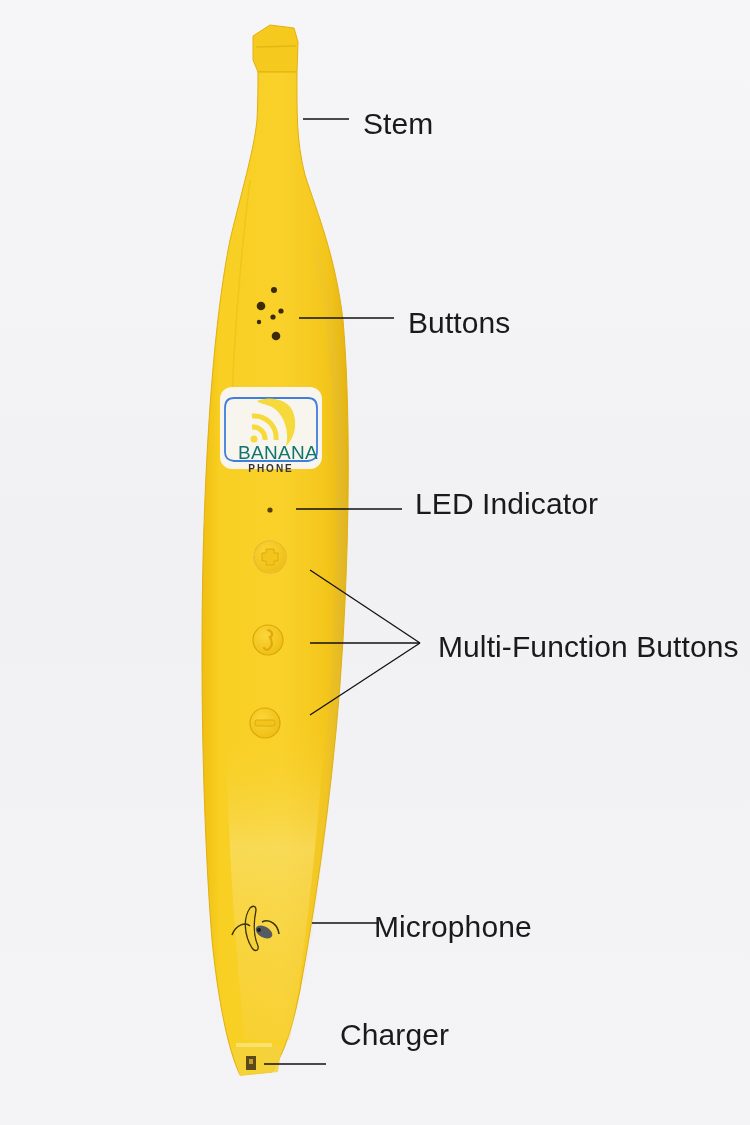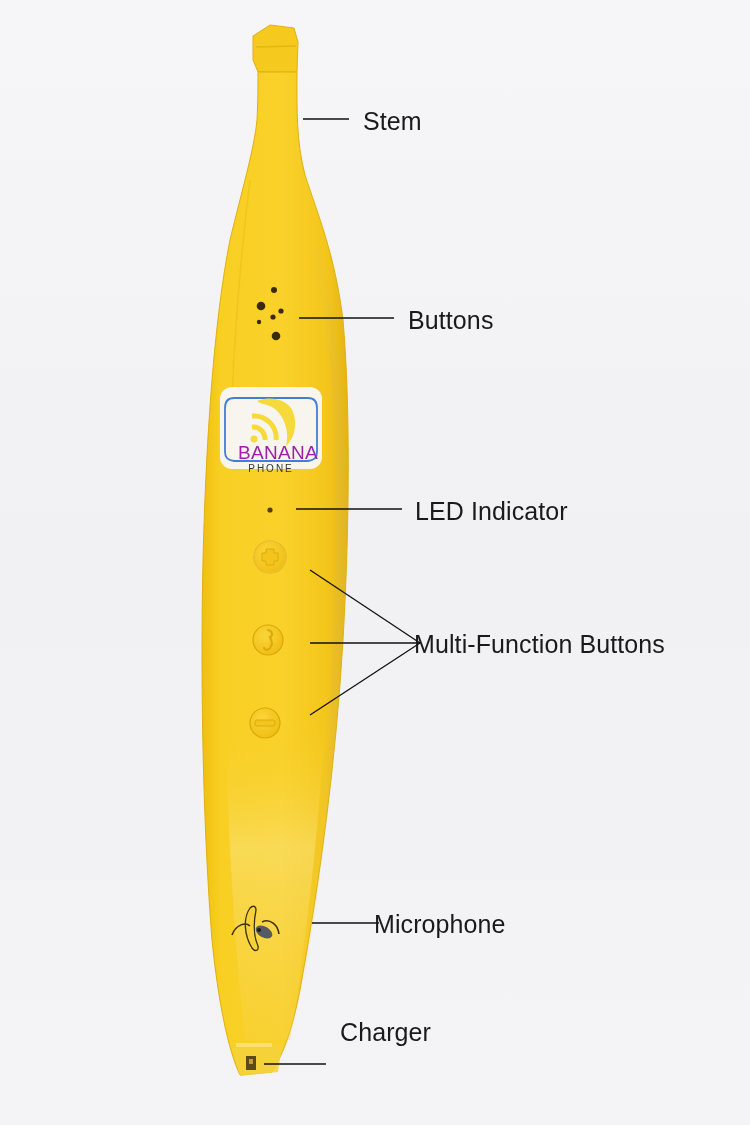--- a/index.html
+++ b/index.html
@@ -1,19 +1,19 @@
 <!DOCTYPE html>
 <html><head>
 <meta charset="utf-8">
 <style>
   html, body { margin:0; padding:0; }
   body { width:750px; height:1125px; overflow:hidden; background:#f2f1f4; position:relative; font-family:"Liberation Sans", sans-serif; }
   #bg { position:absolute; left:0; top:0; width:750px; height:1125px; background:linear-gradient(180deg,#f6f5f8 0%,#f1f0f3 50%,#f4f3f5 100%); }
   svg.device { position:absolute; left:0; top:0; }
-  .label { position:absolute; font-size:25px; color:#1a1a1a; white-space:nowrap; line-height:1; letter-spacing:0.1px;text-align:right; }
+  .label { position:absolute; font-size:30px; color:#1a1a1a; white-space:nowrap; line-height:1; letter-spacing:0.1px;text-align:right; }
 </style>
 </head>
 <body>
 
 <div id="bg"></div>
 
 <svg class="device" width="750" height="1125" viewBox="0 0 750 1125">
   <defs>
     <linearGradient id="bodyGrad" x1="0" y1="0" x2="1" y2="0">
       <stop offset="0" stop-color="#f0be12"></stop>
@@ -117,19 +117,19 @@
     <line x1="310" y1="570" x2="420" y2="643"></line>
     <line x1="310" y1="643" x2="420" y2="643"></line>
     <line x1="310" y1="715" x2="420" y2="643"></line>
     <line x1="312" y1="923" x2="379" y2="923"></line>
     <line x1="264" y1="1064" x2="326" y2="1064"></line>
   </g>
 </svg>
 
 <div class="label" style="left:363px;top:109px;">Stem</div>
 <div class="label" style="left:408px;top:308px;">Buttons</div>
-<div class="label" style="left:415px;top:499px;">LED Indicator</div>
-<div class="label" style="left:414px;top:632px;">Multi-Function Buttons</div>
+<div class="label" style="left:415px;top:489px;">LED Indicator</div>
+<div class="label" style="left:438px;top:632px;">Multi-Function Buttons</div>
 <div class="label" style="left:374px;top:912px;">Microphone</div>
 <div class="label" style="left:340px;top:1020px;">Charger</div>
 
-<div style="position:absolute;left:221px;top:443px;width:114px;text-align:center;font-size:19px;color:#a21caf;letter-spacing:0.3px;line-height:1;">BANANA</div>
-<div style="position:absolute;left:221px;top:464px;width:100px;text-align:center;font-size:10px;font-weight:normal;color:#333;letter-spacing:2px;line-height:1;">PHONE</div>
+<div style="position:absolute;left:221px;top:443px;width:114px;text-align:center;font-size:19px;color:#0f766e;letter-spacing:0.3px;line-height:1;">BANANA</div>
+<div style="position:absolute;left:221px;top:464px;width:100px;text-align:center;font-size:10px;font-weight:bold;color:#333;letter-spacing:2px;line-height:1;">PHONE</div>
 
 </body></html>

